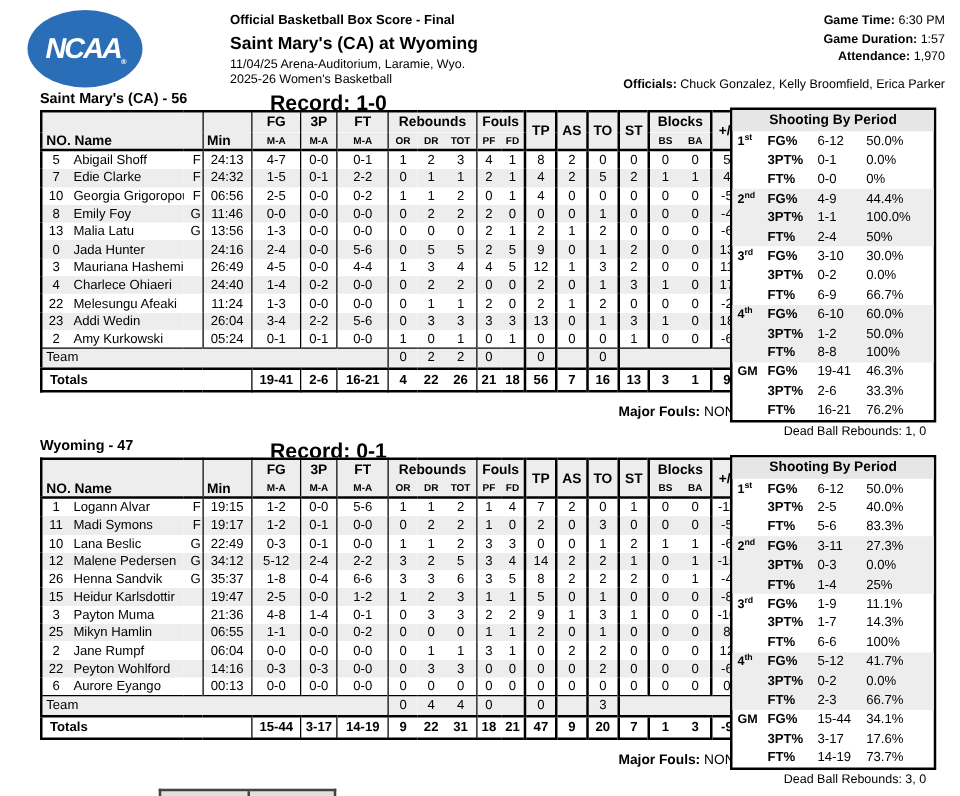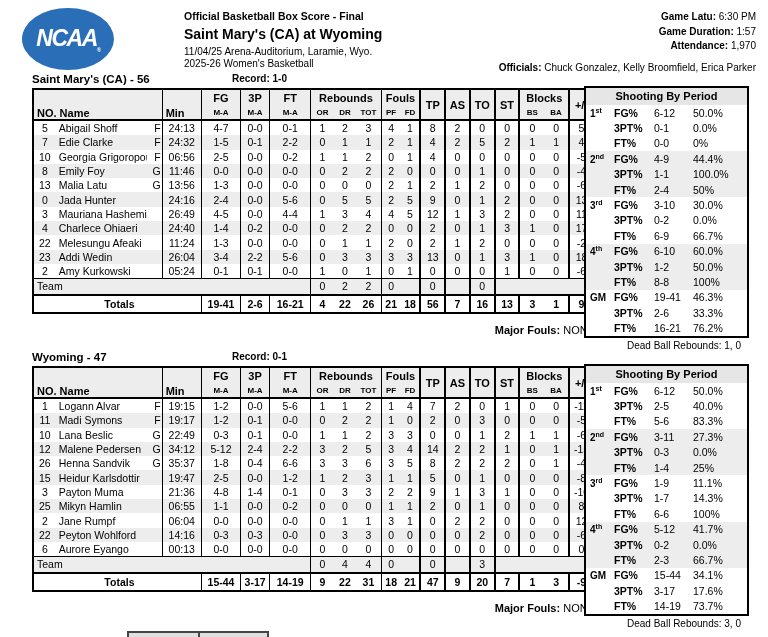--- a/index.html
+++ b/index.html
@@ -17,21 +17,21 @@
   .ch-title{font-size:14px;font-weight:bold;margin:3px 0 2px}
   .ch-sub{font-size:10px}
   .right-head{right:12px;top:10px;text-align:right;font-size:10px;line-height:1.45}
   .officials{right:12px;top:62px;font-size:10px}
 
   
   .section{left:0;width:640px;position:absolute}
   #sec-0{top:72px;height:278px}
   #sec-1{top:350px;height:282px}
   .team-title{position:absolute;left:32px;top:1px;font-size:11.5px;font-weight:bold}
-  .team-record{position:absolute;left:232px;top:1px;font-size:10px;font-weight:bold}
+  .team-record{position:absolute;left:216px;top:1px;font-size:17px;font-weight:bold}
 
   
   table.box{position:absolute;left:32px;top:16px;width:563px;border-collapse:collapse;
             table-layout:fixed;border:2px solid #000;font-size:10.5px;background:#fff}
   .box th,.box td{padding:0 2px;overflow:hidden;white-space:nowrap}
   .box thead th{background:#ededed;font-size:11px;text-align:center;vertical-align:middle}
   .box thead th.subh{font-size:8px}
   .box thead th.namehead{text-align:left;vertical-align:bottom;padding-left:3px}
   .box thead tr:first-child th{height:16px}
   .box thead tr:last-child th{height:13px}
@@ -39,21 +39,21 @@
   .box tbody tr:first-child td{border-top:2px solid #000}
   .box .c-no{text-align:center}
   .box .c-name{text-align:left;padding-left:3px}
   .box .c-pos{text-align:right;padding-right:1px}
   .box .gl{border-left:1px solid #000}
   .box .g2{border-left:2px solid #000}
   .box tr.stripe td{background:#ededed}
   .box tr.team-row td{border-top:1px solid #000}
   .box tr.team-row .lbl{text-align:left;padding-left:3px}
   .box tr.totals td{font-weight:bold;border-top:2px solid #000;height:16px}
-  .box tr.totals .lbl{text-align:center;padding-left:6px}
+  .box tr.totals .lbl{text-align:left;padding-left:6px}
 
   .major-fouls{position:absolute;top:252px;left:32px;width:563px;text-align:right;font-size:11px}
 
   
   .panel{position:absolute;left:584px;top:14px;width:161px;border:2px solid #000;background:#fff;font-size:10.5px}
   .panel-header{font-weight:bold;text-align:center;background:#e6e6e6;height:17px;line-height:17px;font-size:11px}
   .pgroup.shade{background:#ededed}
   .prow{display:grid;grid-template-columns:24px 40px 1fr 50px;align-items:center;height:15.4px;padding:0 4px}
   .p-period{font-weight:bold;font-size:10px}
   .p-period sup{font-size:7px}
@@ -75,21 +75,21 @@
 </div>
 
 <div class="abs center-head">
   <div class="ch-rpt">Official Basketball Box Score - Final</div>
   <div class="ch-title">Saint Mary's (CA) at Wyoming</div>
   <div class="ch-sub">11/04/25 Arena-Auditorium, Laramie, Wyo.</div>
   <div class="ch-sub">2025-26 Women's Basketball</div>
 </div>
 
 <div class="abs right-head">
-  <div><b>Game Latu:</b> <span>6:30 PM</span></div>
+  <div><b>Game Time:</b> <span>6:30 PM</span></div>
   <div><b>Game Duration:</b> <span>1:57</span></div>
   <div><b>Attendance:</b> <span>1,970</span></div>
 </div>
 
 <div class="abs officials">
   <b>Officials:</b> <span>Chuck Gonzalez, Kelly Broomfield, Erica Parker</span>
 </div>
 
 <div class="section" id="sec-0">
   <div class="team-title">Saint Mary's (CA) - 56</div>

